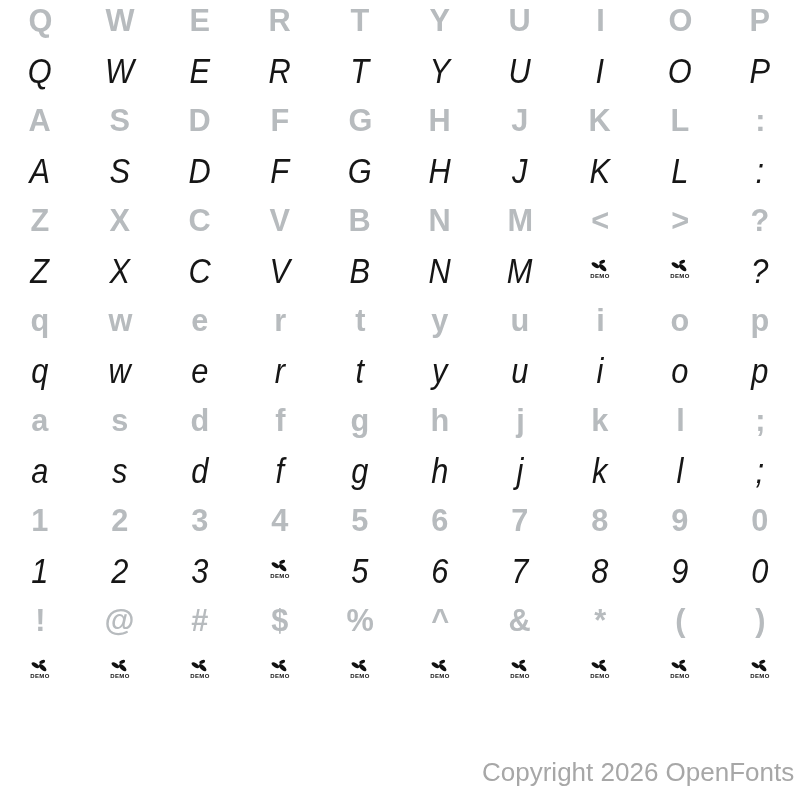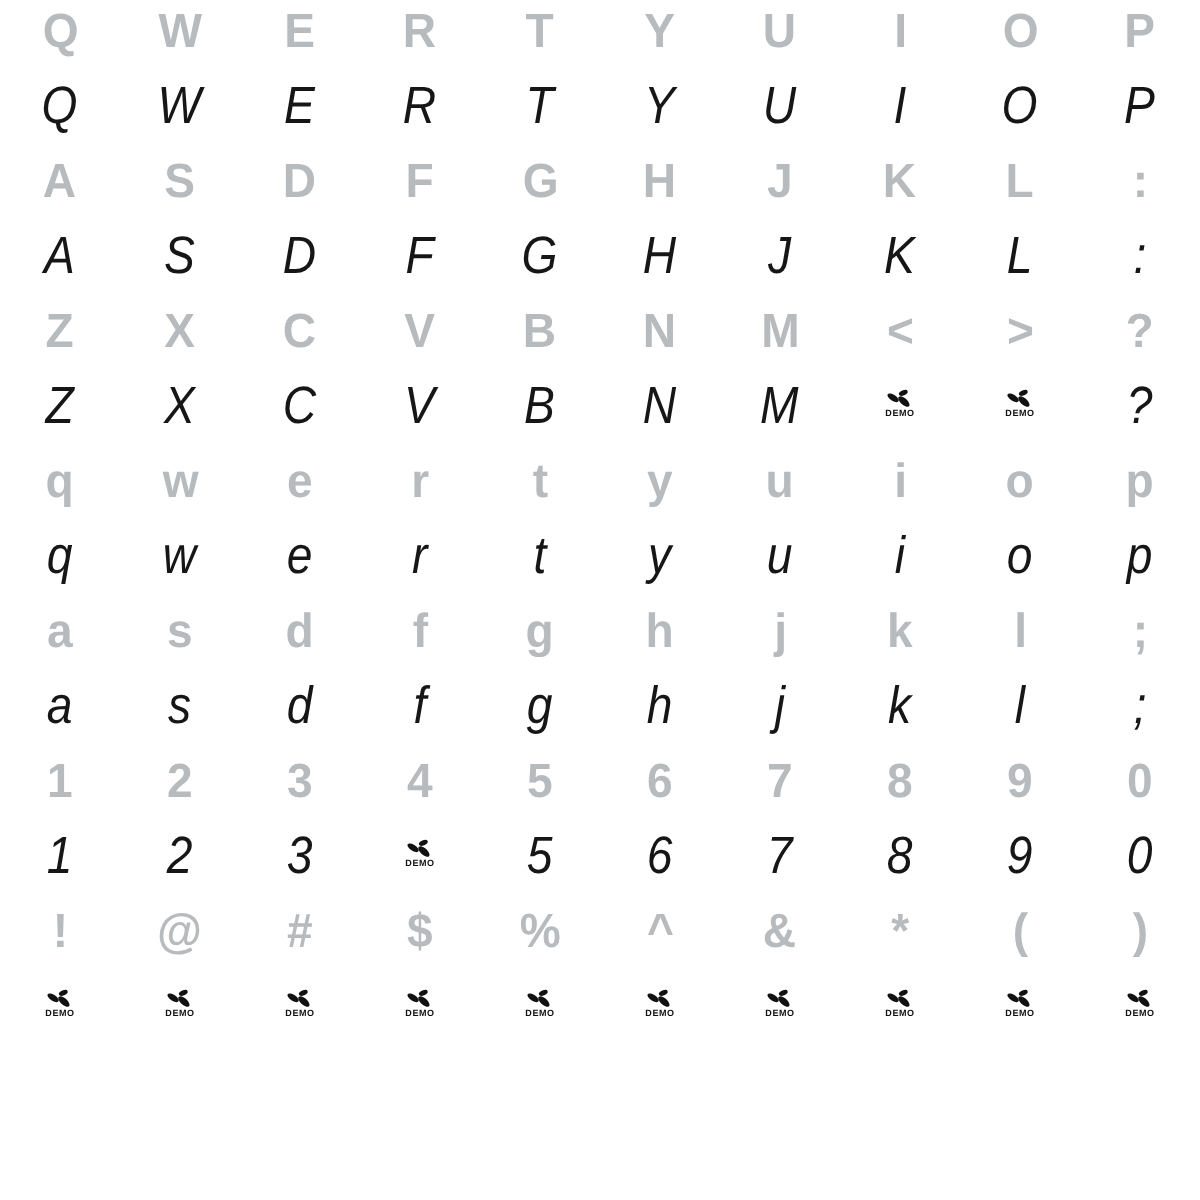--- a/index.html
+++ b/index.html
@@ -653,13 +653,14 @@
                 <ellipse cx="4.4" cy="6.2" rx="4.3" ry="2.0" transform="rotate(33 4.4 6.2)"></ellipse>
                 <ellipse cx="11.2" cy="2.9" rx="3.1" ry="1.7" transform="rotate(-22 11.2 2.9)"></ellipse>
                 <ellipse cx="11.6" cy="8.7" rx="4.6" ry="2.2" transform="rotate(42 11.6 8.7)"></ellipse>
               </svg>
             </span>
             <span class="badge-label">DEMO</span>
           </span>
         </div>
       </div>
     </div>
+  <div class="copyright">Copyright 2026 OpenFonts</div>
 </div>
 
 </body></html>

